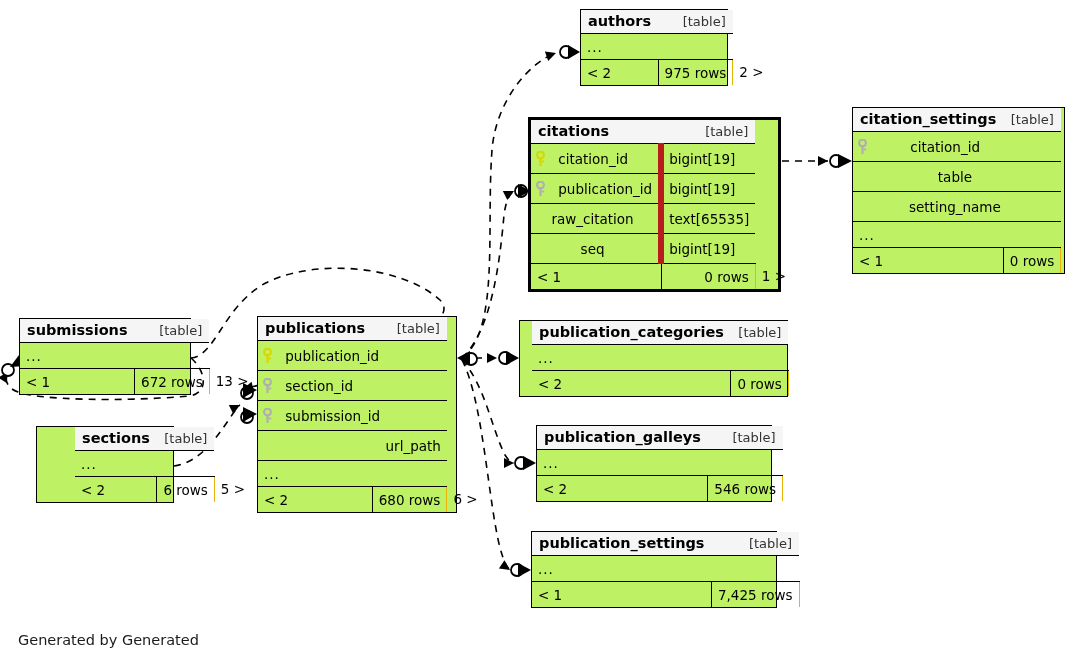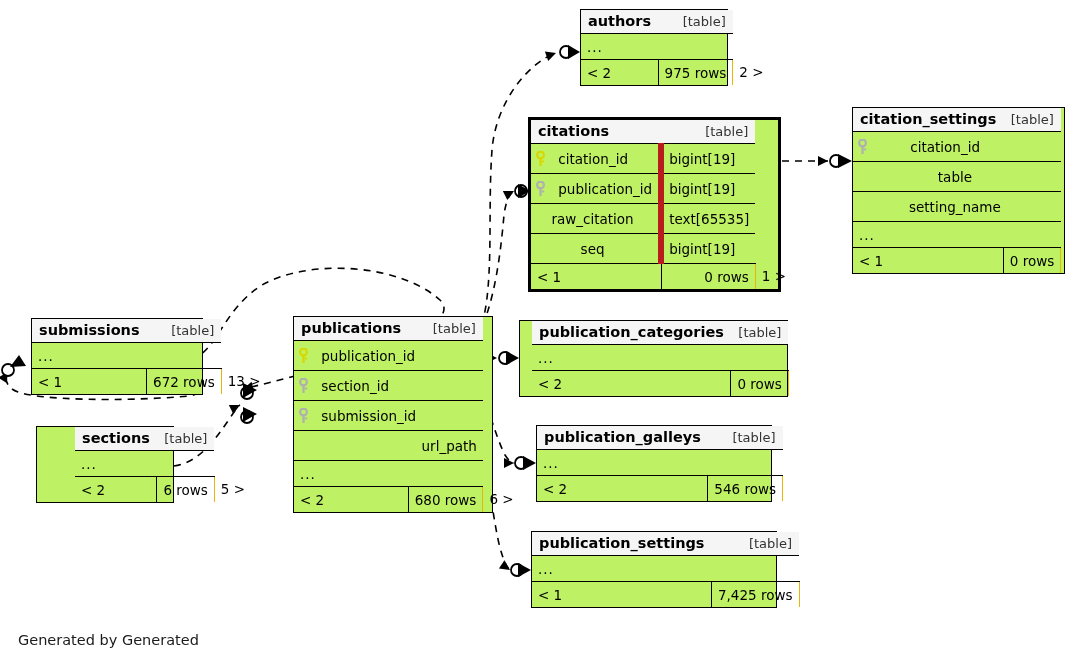--- a/index.html
+++ b/index.html
@@ -274,21 +274,21 @@
       </tr>
       <tr class="foot">
         <td class="f-left" style="width:84px">&lt; 1</td>
         <td class="f-mid">0 rows</td>
         <td class="f-right" style="width:42px"></td>
       </tr>
     </tbody>
       </table>
   </div>
 
-  <div class="tbl" style="left:19px; top:318px; width:172px;margin-left:12px;">
+  <div class="tbl" style="left:19px; top:318px; width:172px;">
     <table>
       <tbody>
           <tr class="thead">
         <td class="tname">submissions</td>
         <td class="ttag">[table]</td>
       </tr>
       <tr class="ellipsis-row">
         <td colspan="2">...</td>
       </tr>
       <tr class="foot">
@@ -312,21 +312,21 @@
       </tr>
       <tr class="foot">
         <td class="f-left" style="width:34px">&lt; 2</td>
         <td class="f-mid">6 rows</td>
         <td class="f-right" style="width:32px">5 &gt;</td>
       </tr>
     </tbody>
       </table>
   </div>
 
-  <div class="tbl" style="left:257px; top:316px; width:200px;margin-left:36px;">
+  <div class="tbl" style="left:257px; top:316px; width:200px;">
     <table>
       <tbody>
           <tr class="thead">
         <td class="tname">publications</td>
         <td class="ttag">[table]</td>
       </tr>
       <tr class="colrow">
         <td class="cname cname-with-key" colspan="2">
           <span class="keyicon">
             <svg viewBox="0 0 11 16" width="11" height="16">

